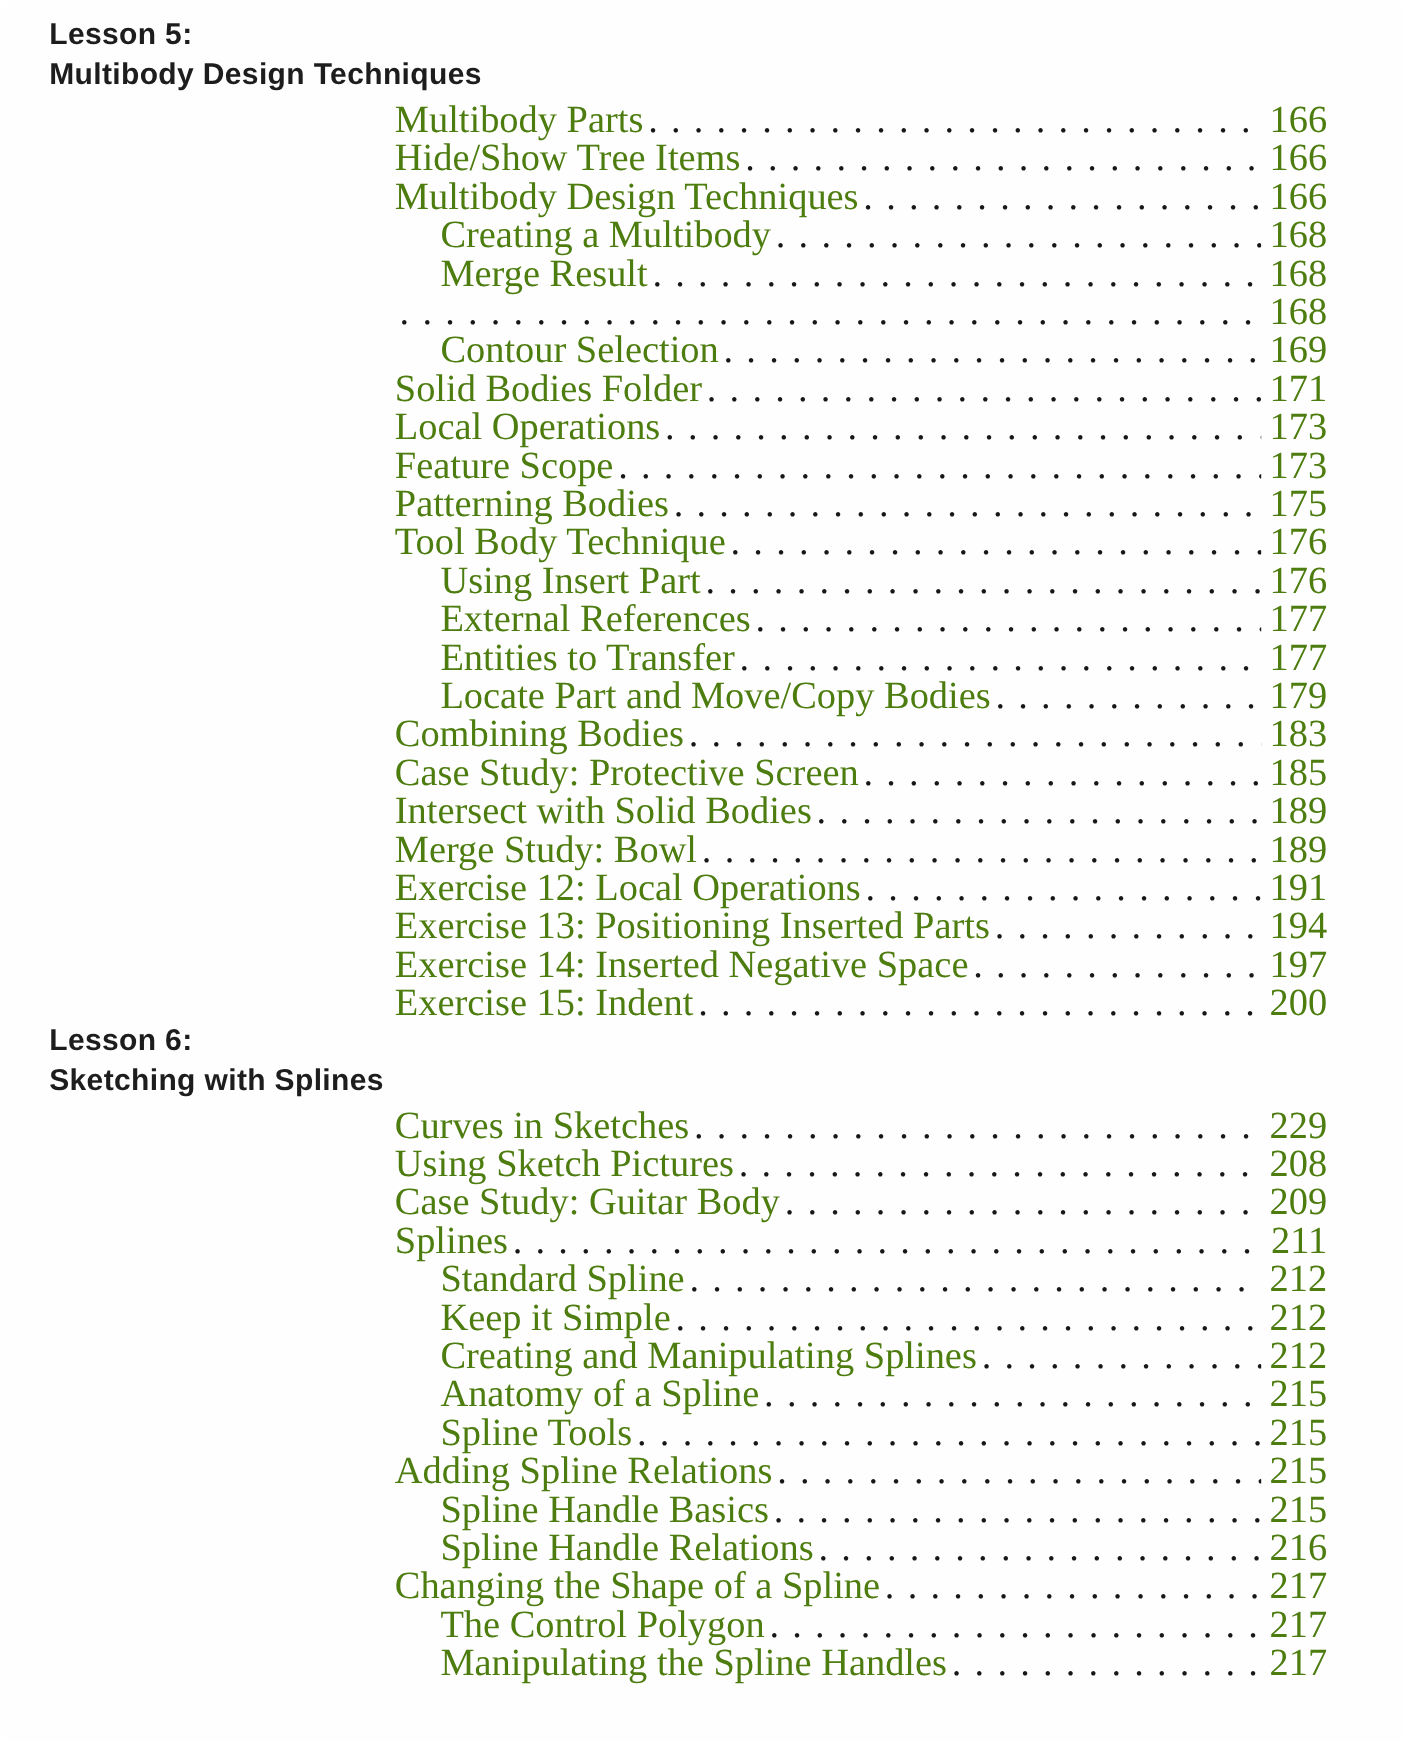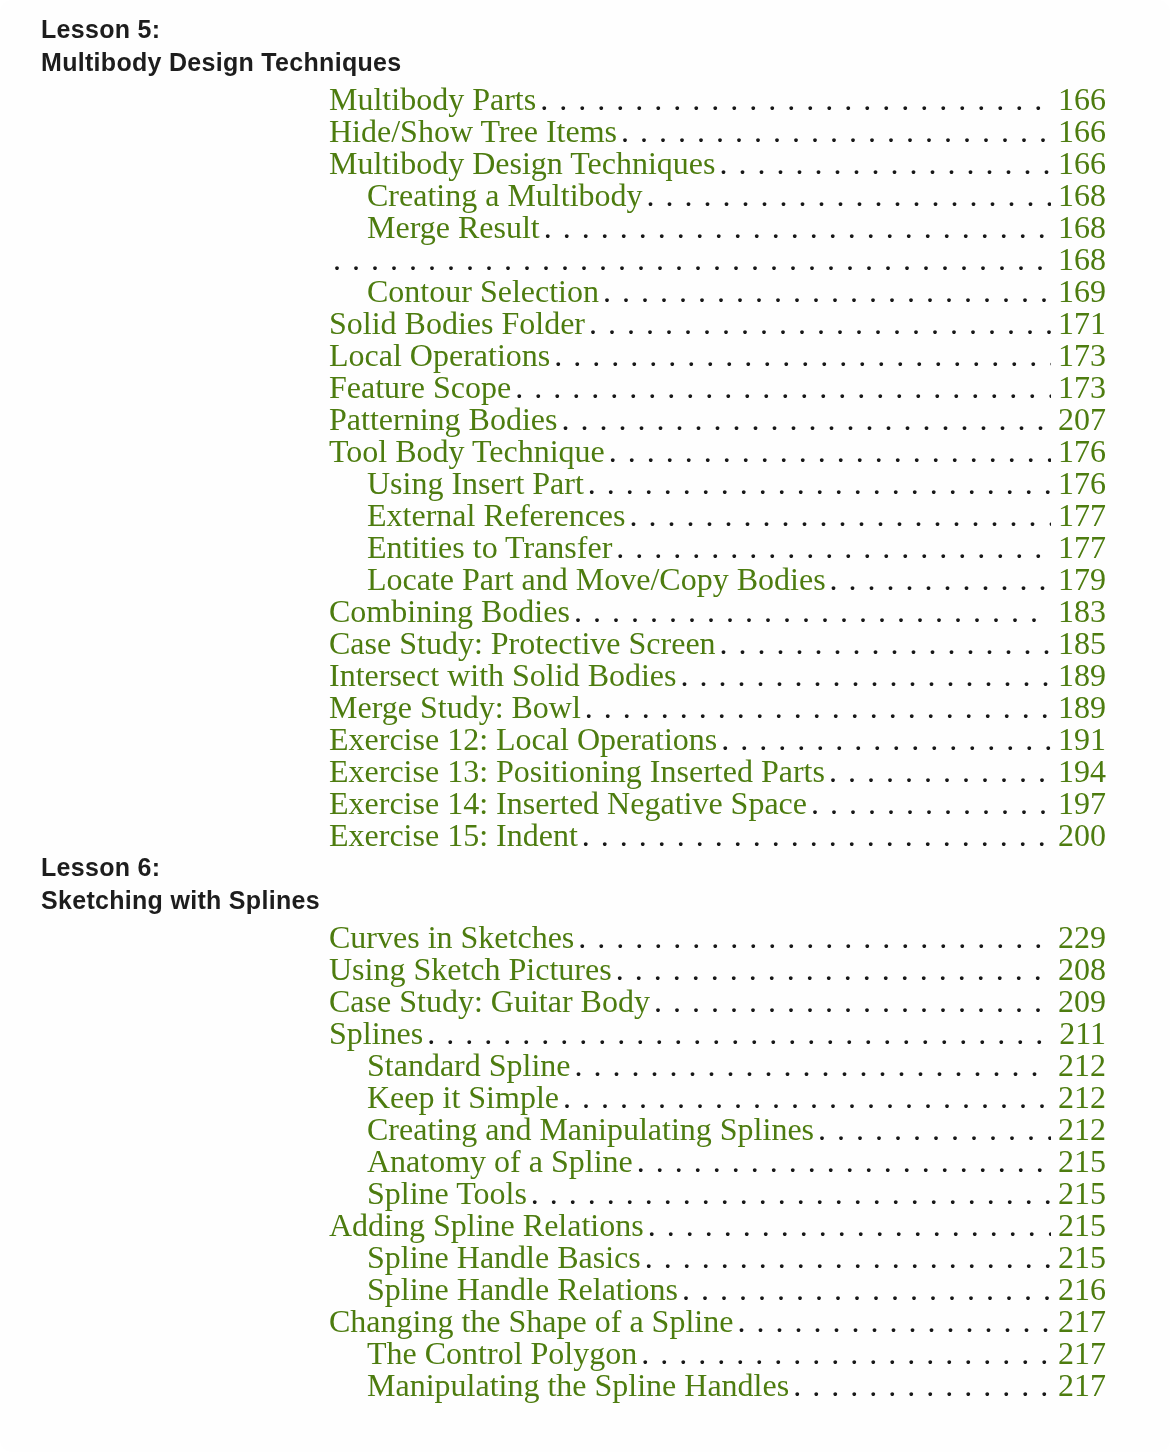--- a/index.html
+++ b/index.html
@@ -117,21 +117,21 @@
             <span class="toc-page">173</span>
           </div>
           <div class="toc-row level-1">
             <span class="toc-title">Feature Scope</span>
             <span class="toc-leader"></span>
             <span class="toc-page">173</span>
           </div>
           <div class="toc-row level-1">
             <span class="toc-title">Patterning Bodies</span>
             <span class="toc-leader"></span>
-            <span class="toc-page">207</span>
+            <span class="toc-page">175</span>
           </div>
           <div class="toc-row level-1">
             <span class="toc-title">Tool Body Technique</span>
             <span class="toc-leader"></span>
             <span class="toc-page">176</span>
           </div>
           <div class="toc-row level-2">
             <span class="toc-title">Using Insert Part</span>
             <span class="toc-leader"></span>
             <span class="toc-page">176</span>

